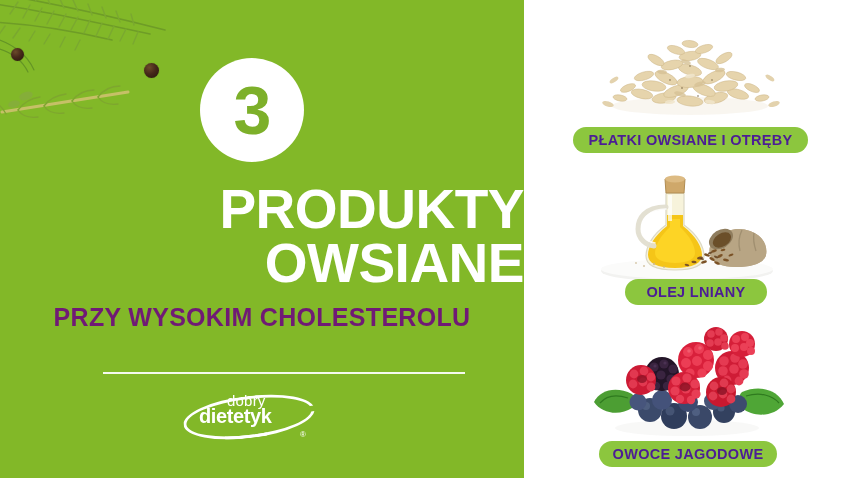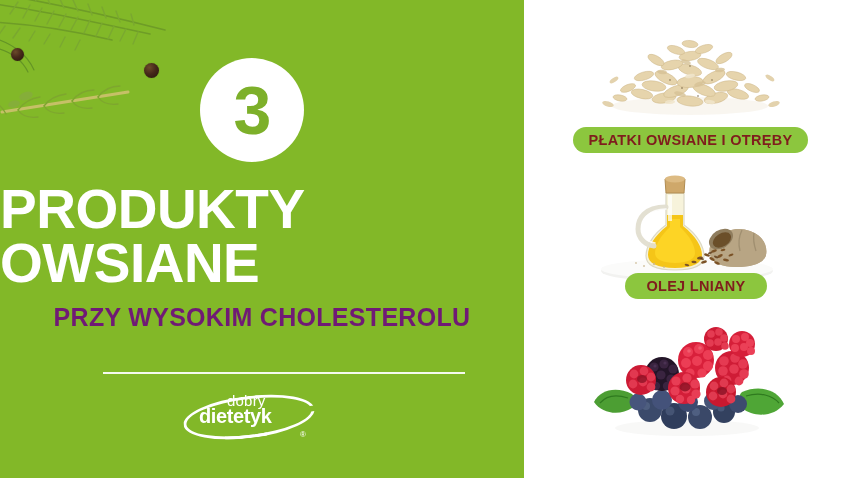--- a/index.html
+++ b/index.html
@@ -54,21 +54,21 @@
     font-weight: bold;
     line-height: 1;
     letter-spacing: -1px;
   }
 
   
   .headline {
     position: absolute;
     left: 0; top: 183px;
     width: 524px;
-    text-align: left;
+    text-align: right;
     color: #ffffff;
     font-size: 55px;
     font-weight: bold;
     line-height: 0.98;
     letter-spacing: -0.5px;
   }
   .headline .l2 { display: block; }
 
   .subhead {
     position: absolute;
@@ -149,21 +149,21 @@
   .item .photo {
     position: relative;
     width: 326px;
     height: 118px;
   }
   .pill {
     position: absolute;
     height: 26px;
     border-radius: 13px;
     background: #8cc63e;
-    color: #7f1d1d;
+    color: #4c1d95;
     font-size: 14.5px;
     font-weight: bold;
     letter-spacing: .3px;
     display: flex;
     align-items: center;
     justify-content: center;
     white-space: nowrap;
     padding: 0 18px;
     box-sizing: border-box;
   }
@@ -393,21 +393,21 @@
           </g>
 
           <g fill="#cbb992" opacity="0.8">
             <circle cx="130" cy="101" r="1.2"></circle>
               <circle cx="120" cy="103" r="1"></circle>
             <circle cx="140" cy="104" r="1"></circle>
               <circle cx="112" cy="100" r="0.9"></circle>
           </g>
         </svg>
       </div>
-      <div class="pill" style="left:101px; top:110px; width:142px;">
+      <div class="pill" style="left:101px; top:116px; width:142px;">
         <span>OLEJ LNIANY</span>
       </div>
     </div>
 
     <div class="item" style="top:322px;">
       <div class="photo">
         <svg class="berries" viewBox="0 0 326 118">
           <ellipse cx="163" cy="106" rx="72" ry="8" fill="#f3f3f1" opacity="0.6"></ellipse>
 
           <g>
@@ -539,16 +539,19 @@
                   <circle cx="195" cy="10" r="3.8"></circle>
                 <circle cx="200" cy="16" r="3.8"></circle>
                   <circle cx="186" cy="21" r="3.8"></circle>
                 <circle cx="194" cy="20" r="3.8"></circle>
                   <circle cx="201" cy="24" r="3.8"></circle>
               </g>
             </g>
           </g>
         </svg>
       </div>
+      <div class="pill" style="left:75px; top:119px; width:178px;">
+        <span>OWOCE JAGODOWE</span>
+      </div>
     </div>
 
   </div>
 </div>
 
 </body></html>

